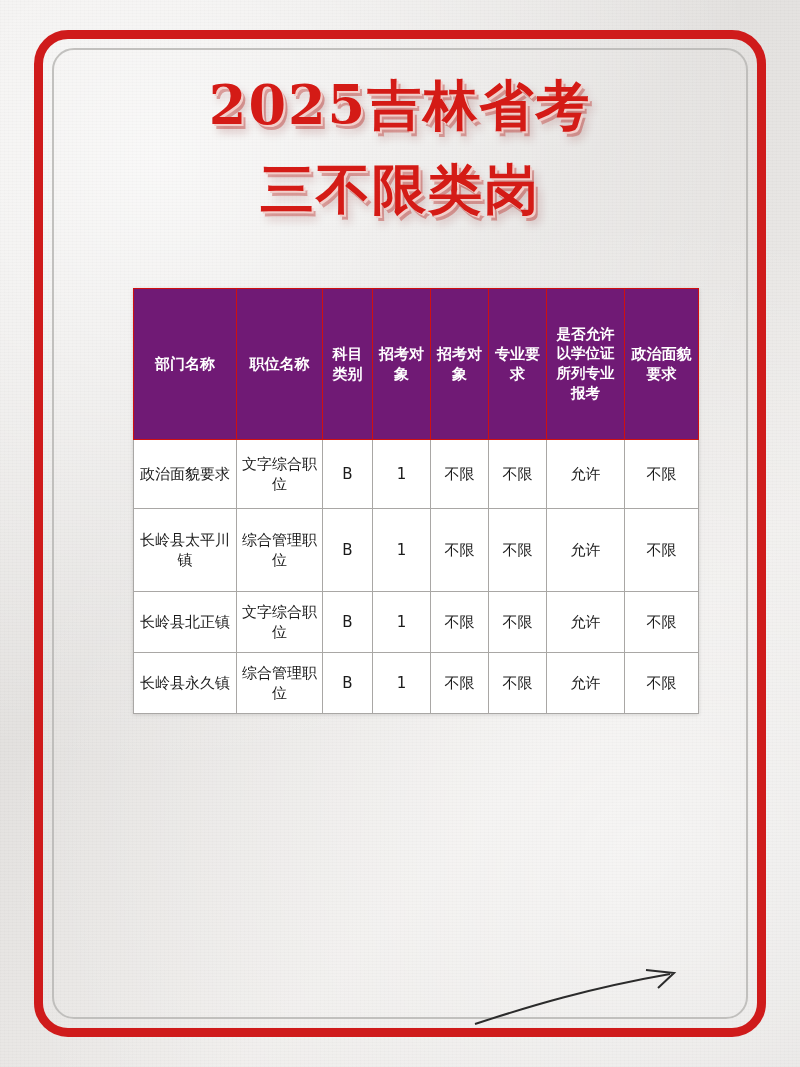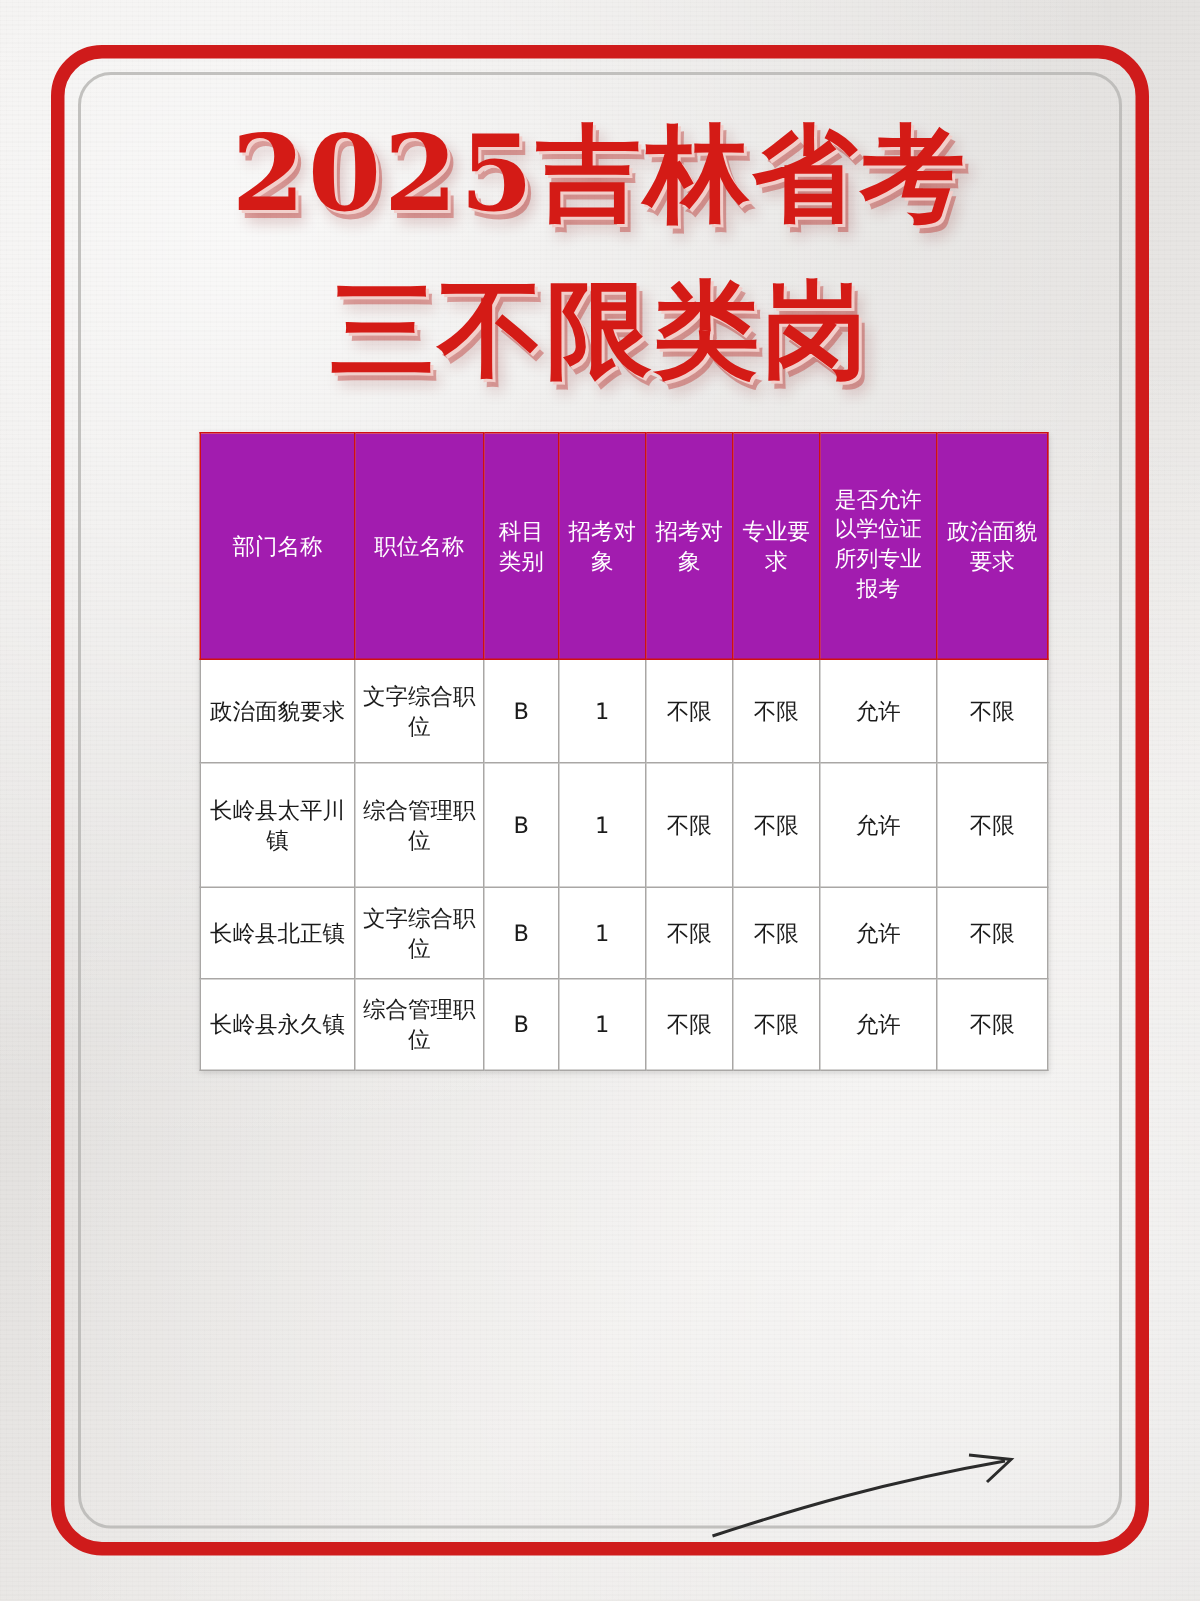--- a/index.html
+++ b/index.html
@@ -56,21 +56,21 @@
   .title-block {
     position: absolute;
     left: 0;
     right: 0;
     top: 72px;
     text-align: center;
   }
   .title-line {
     font-family: "DejaVu Serif", "Liberation Serif", serif;
     font-weight: 700;
-    font-size: 70px;
+    font-size: 54px;
     letter-spacing: 2px;
     line-height: 1.25;
     color: #d41b16;
     text-shadow:
       2px 2px 0 #f2cfcb,
       4px 5px 0 rgba(180,20,15,0.35),
       6px 8px 10px rgba(120,10,10,0.22);
   }
   .title-line.second {
     margin-top: 16px;
@@ -93,23 +93,23 @@
     border: 1px solid #a9a7a5;
     text-align: center;
     vertical-align: middle;
     font-size: 15px;
     color: #1b1b1b;
     line-height: 1.35;
     padding: 6px 2px;
     word-break: break-all;
   }
   thead th {
-    background: #a21caf;
+    background: #701a75;
     color: #ffffff;
-    font-weight: 400;
+    font-weight: 700;
     font-size: 15px;
     border-color: #cf1010;
     padding: 10px 3px;
     height: 130px;
   }
   thead th.tall {
     font-size: 14.5px;
   }
   tbody td {
     font-weight: 400;

